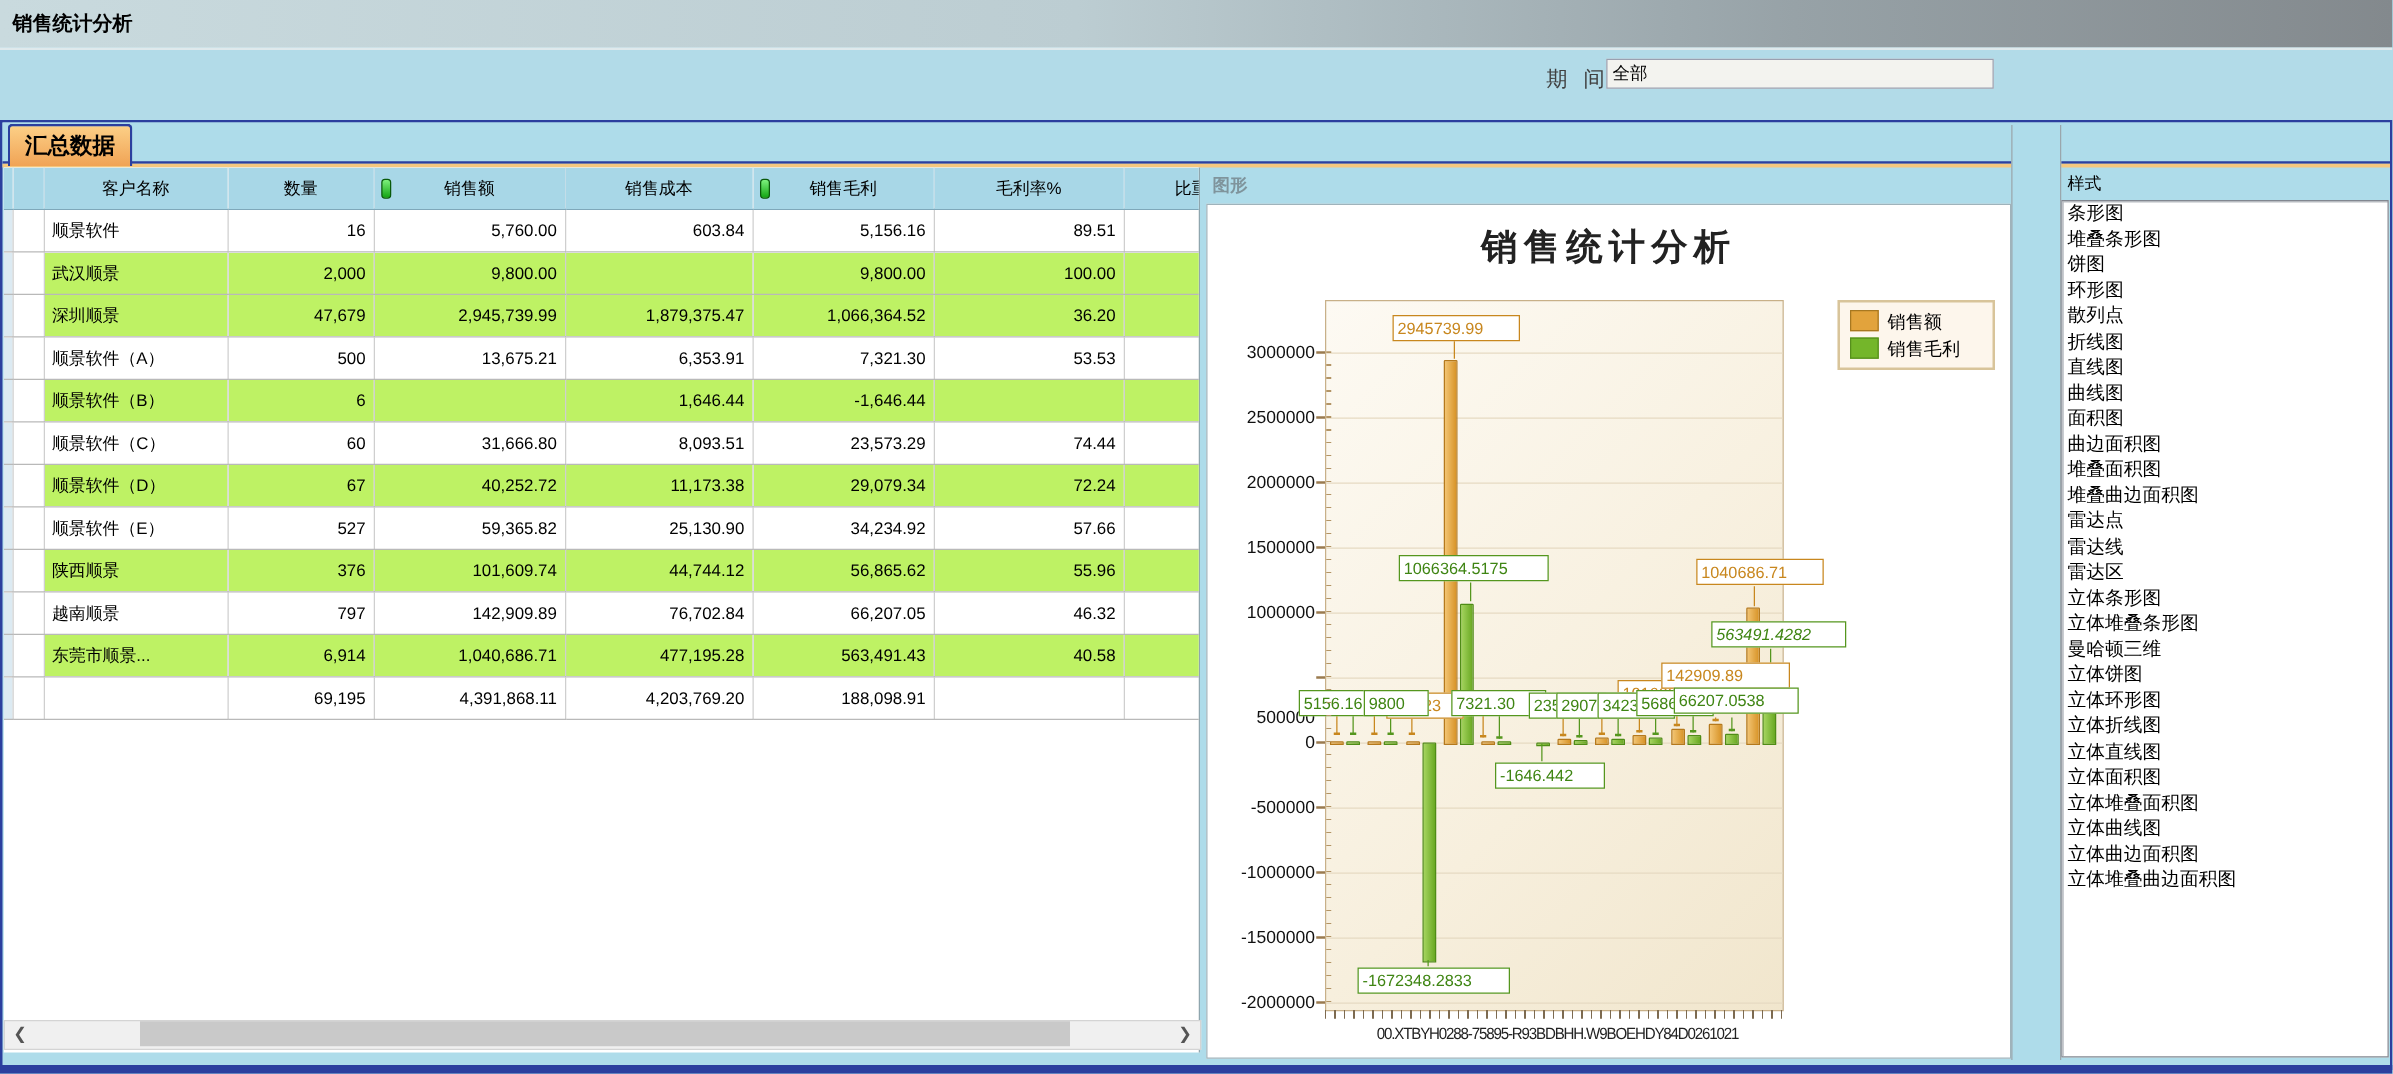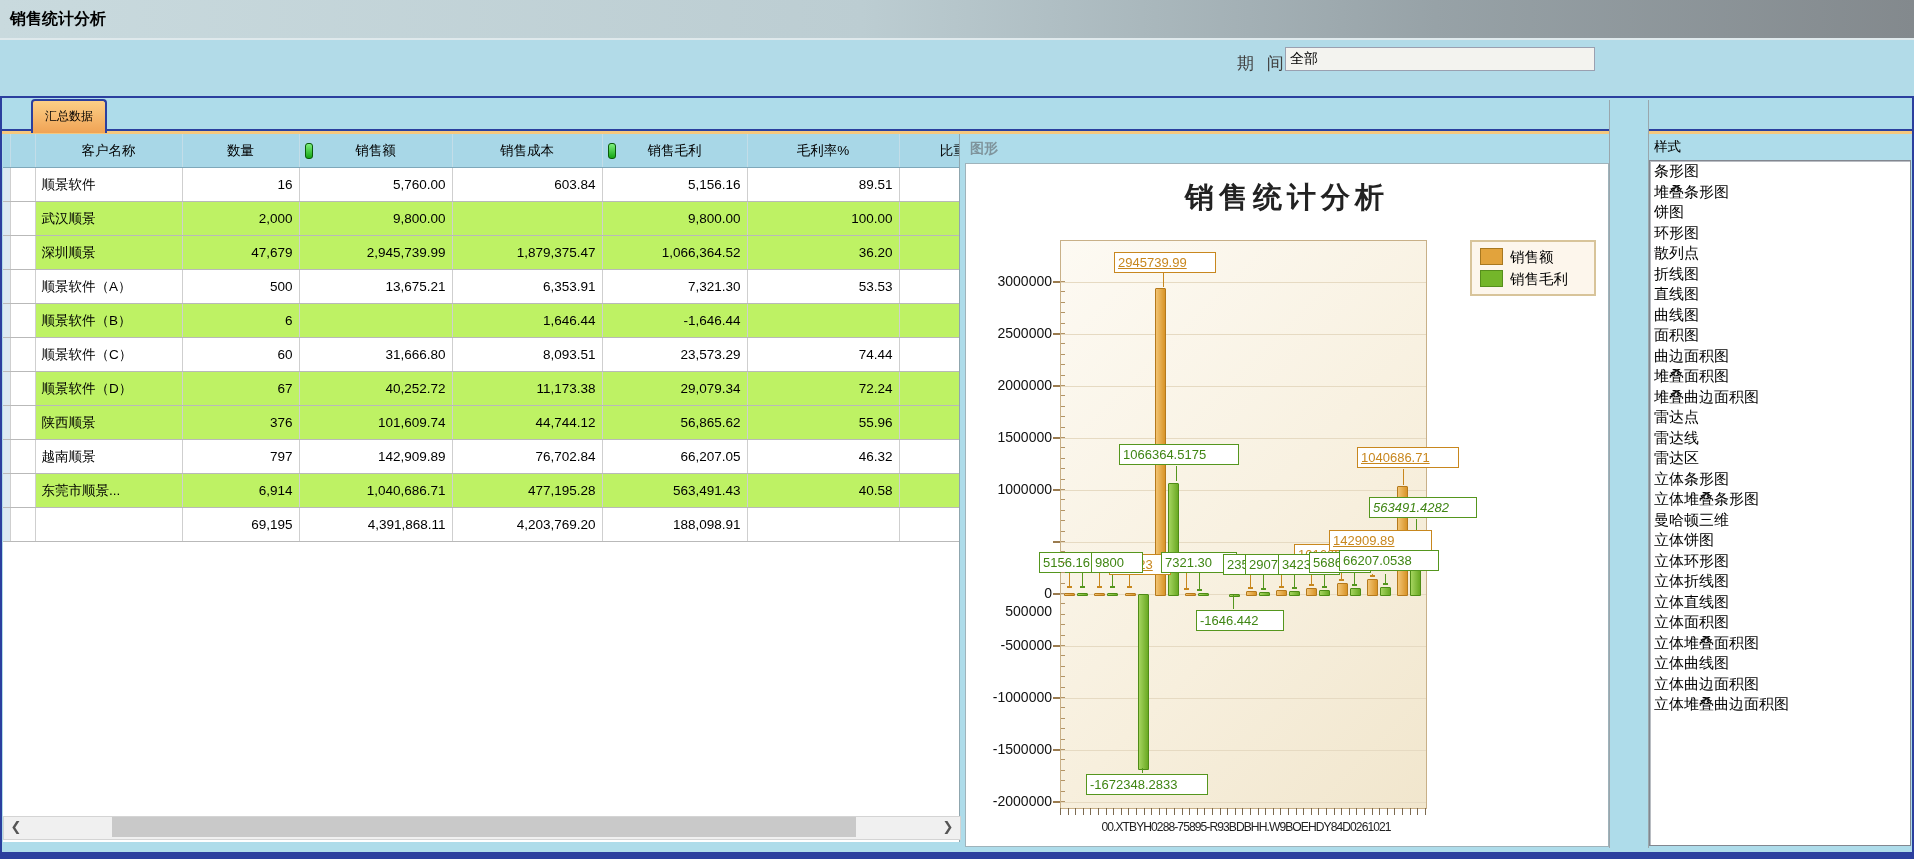--- a/index.html
+++ b/index.html
@@ -15,21 +15,21 @@
   .filterbar input{position:absolute;left:1285px;top:7px;width:300px;height:22px;
     background:#f3f3ef;border:1px solid #9aa0b0;font-size:14px;padding:0 4px;color:#000;}
   
   .mainpanel{position:absolute;left:0;top:96px;width:1910px;height:756px;
     border:2px solid #2b3f9e;background:#aedcea;}
   .tabstrip{position:absolute;left:0;top:0;width:100%;height:31px;background:#aedcea;
     border-bottom:2px solid #2b3f9e;}
   .tabunder{position:absolute;left:0;top:33px;width:100%;height:3px;background:#f5c87e;}
   .tab{position:absolute;left:4px;top:1px;height:32px;padding:0 12px;z-index:5;
     background:linear-gradient(#fccf86,#f0a355);border:2px solid #2b3f9e;border-bottom:none;
-    border-radius:4px 4px 0 0;font-size:12px;font-weight:normal;line-height:30px;color:#000;margin-left:25px;}
+    border-radius:4px 4px 0 0;font-size:18px;font-weight:bold;line-height:30px;color:#000;}
   
   .tablewrap{position:absolute;left:1px;top:36px;width:956px;height:708px;background:#fff;
     border-right:1px solid #8fa6ae;overflow:hidden;}
   table.grid{border-collapse:collapse;table-layout:fixed;width:1009px;font-size:13.5px;}
   table.grid td,table.grid th{height:33px;padding:0 6px;overflow:hidden;white-space:nowrap;
     border-right:1px solid #cfcfcf;border-bottom:1px solid #b9b9b9;font-weight:normal;}
   table.grid th{background:#a8d7e7;border-right:1px solid #c3dde8;border-bottom:1px solid #7fa8ba;
     text-align:center;position:relative;}
   td.rowhead{background:#fff;border-right:1px solid #aeaeae;}
   td.edge{background:#dceaf2;border-right:1px solid #b0c4cc;border-bottom:1px solid #c4d4dc;}
@@ -58,21 +58,21 @@
   .grline{position:absolute;left:0;width:100%;height:1px;background:#e6dac2;}
   .ylab{position:absolute;width:80px;text-align:right;font-size:14px;color:#111;}
   .ytick{position:absolute;width:8px;height:2px;background:#9a7b4f;}
   .yminor{position:absolute;left:95px;top:117px;width:4px;height:521px;
     background:repeating-linear-gradient(to bottom,#b39465 0 1px,transparent 1px 10.4px);}
   .bar{position:absolute;width:9px;border-radius:1px 1px 0 0;}
   .bar.o{background:linear-gradient(90deg,#f2c473,#d89428);border:1px solid #b5791c;}
   .bar.g{background:linear-gradient(90deg,#a5d45f,#6aa923);border:1px solid #4f8c16;}
   .callout{position:absolute;height:15px;background:#fff;font-size:13px;line-height:15px;
     padding:2px 3px;white-space:nowrap;overflow:hidden;}
-  .callout.o{border:1px solid #c8871e;color:#c8871e;text-decoration:underline;}
+  .callout.o{border:1px solid #c8871e;color:#c8871e;}
   .callout.g{border:1px solid #55961e;color:#3f8513;}
   .stem{position:absolute;width:1px;}
   .stem.o{background:#c8871e;} .stem.g{background:#55961e;}
   .foot{position:absolute;height:2px;}
   .foot.o{background:#c8871e;} .foot.g{background:#55961e;}
   .xticks{position:absolute;left:94px;top:644px;width:366px;height:7px;
     background:repeating-linear-gradient(90deg,#7d6a50 0 1px,transparent 1px 7.6px);}
   .xgarble{position:absolute;left:60px;top:655px;width:440px;text-align:center;font-size:13px;
     color:#222;letter-spacing:-1px;transform:scaleX(.93);white-space:nowrap;overflow:hidden;}
   .legend{position:absolute;left:504px;top:76px;width:126px;height:56px;background:#fdf6ec;
@@ -202,20 +202,31 @@
             <td class="edge"></td>
             <td class="rowhead"></td>
             <td class="name">顺景软件（D）</td>
             <td class="num">67</td>
             <td class="num">40,252.72</td>
             <td class="num">11,173.38</td>
             <td class="num">29,079.34</td>
             <td class="num">72.24</td>
             <td class="num"></td>
           </tr>
+          <tr>
+            <td class="edge"></td>
+            <td class="rowhead"></td>
+            <td class="name">顺景软件（E）</td>
+            <td class="num">527</td>
+            <td class="num">59,365.82</td>
+            <td class="num">25,130.90</td>
+            <td class="num">34,234.92</td>
+            <td class="num">57.66</td>
+            <td class="num"></td>
+          </tr>
           <tr class="alt">
             <td class="edge"></td>
             <td class="rowhead"></td>
             <td class="name">陕西顺景</td>
             <td class="num">376</td>
             <td class="num">101,609.74</td>
             <td class="num">44,744.12</td>
             <td class="num">56,865.62</td>
             <td class="num">55.96</td>
             <td class="num"></td>
@@ -271,21 +282,21 @@
         <div class="ylab" style="left: 6px; top: 629px;">-2000000</div>
         <div class="ytick" style="left: 87px; top: 637px;"></div>
         <div class="ylab" style="left: 6px; top: 577px;">-1500000</div>
         <div class="ytick" style="left: 87px; top: 585px;"></div>
         <div class="ylab" style="left: 6px; top: 525px;">-1000000</div>
         <div class="ytick" style="left: 87px; top: 533px;"></div>
         <div class="ylab" style="left: 6px; top: 473px;">-500000</div>
         <div class="ytick" style="left: 87px; top: 481px;"></div>
         <div class="ylab" style="left: 6px; top: 421px;">0</div>
         <div class="ytick" style="left: 87px; top: 429px;"></div>
-        <div class="ylab" style="left: 6px; top: 391px; margin-top: 48px;">500000</div>
+        <div class="ylab" style="left: 6px; top: 353px; margin-top: 48px;">500000</div>
         <div class="ytick" style="left: 87px; top: 377px;"></div>
         <div class="ylab" style="left: 6px; top: 317px;">1000000</div>
         <div class="ytick" style="left: 87px; top: 325px;"></div>
         <div class="ylab" style="left: 6px; top: 265px;">1500000</div>
         <div class="ytick" style="left: 87px; top: 273px;"></div>
         <div class="ylab" style="left: 6px; top: 213px;">2000000</div>
         <div class="ytick" style="left: 87px; top: 221px;"></div>
         <div class="ylab" style="left: 6px; top: 161px;">2500000</div>
         <div class="ytick" style="left: 87px; top: 169px;"></div>
         <div class="ylab" style="left: 6px; top: 109px;">3000000</div>

